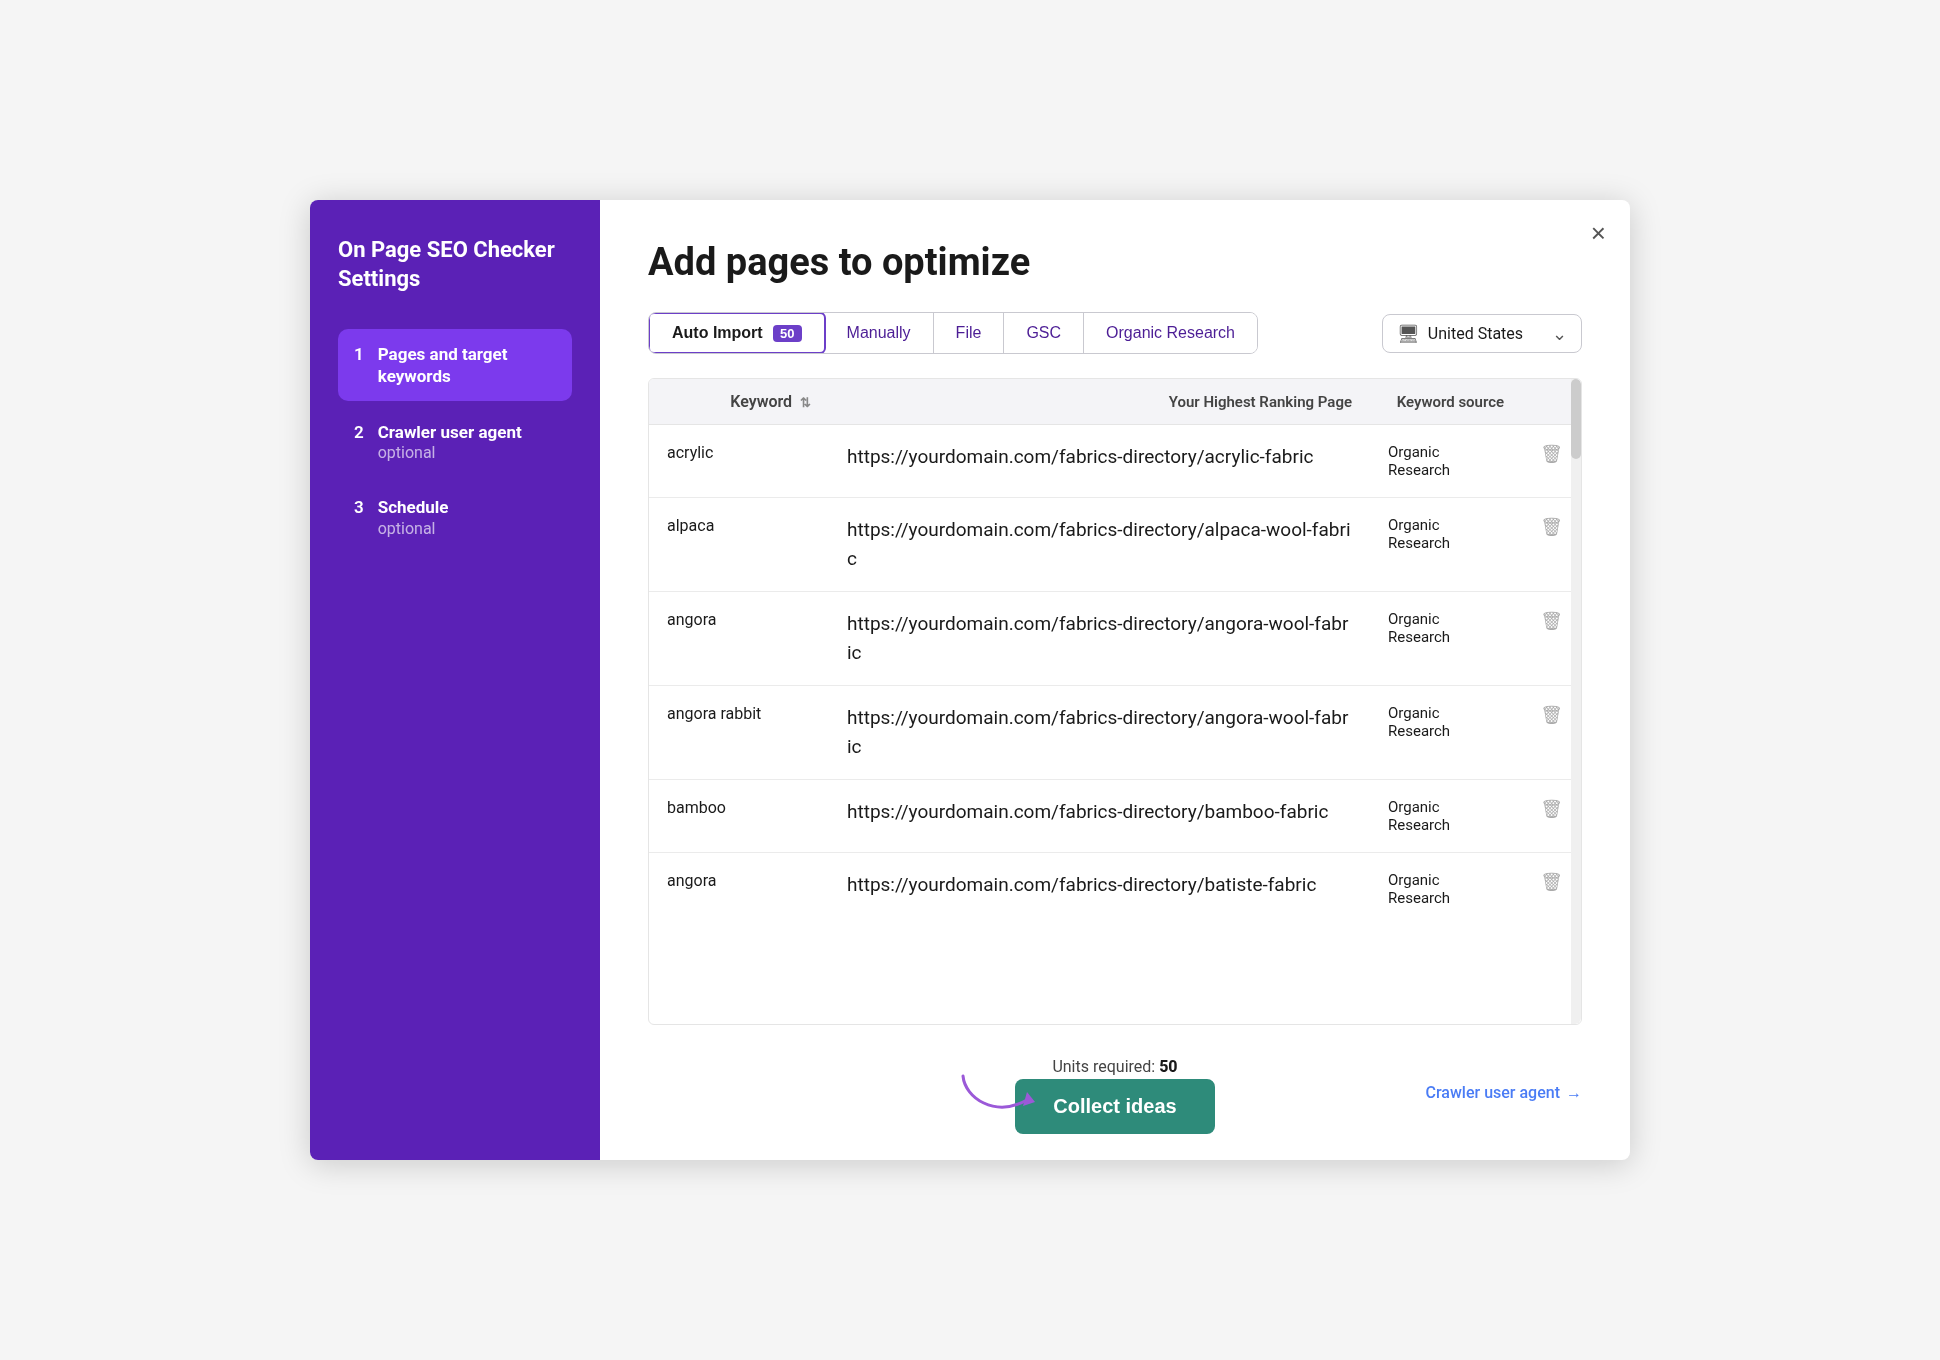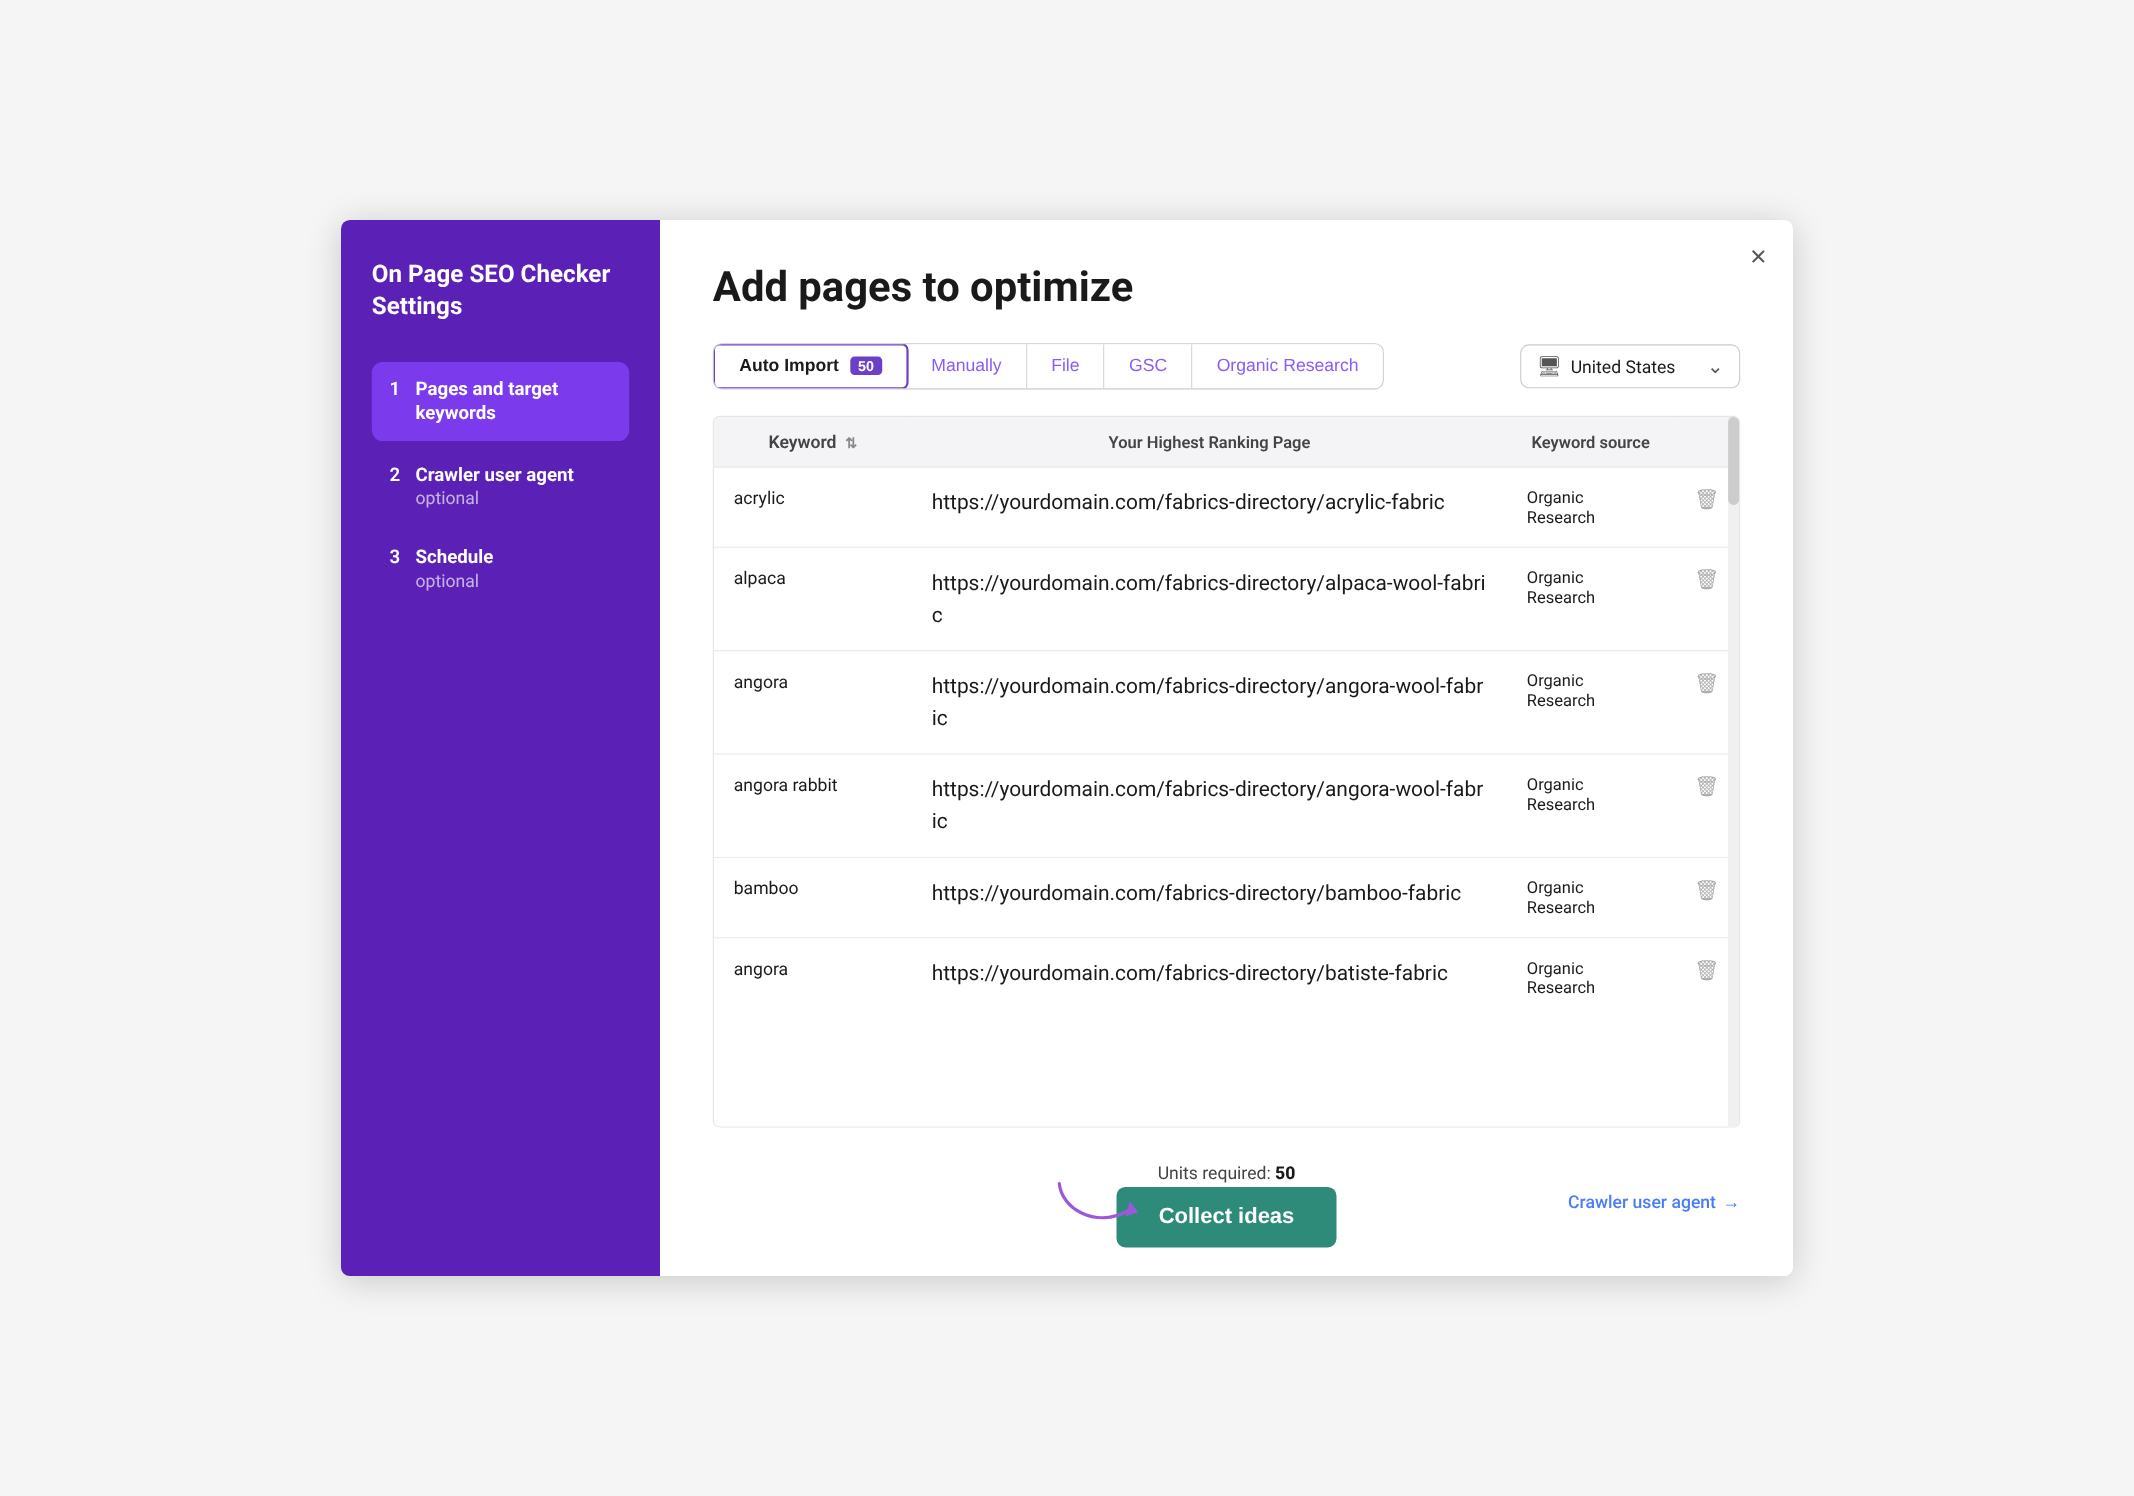--- a/index.html
+++ b/index.html
@@ -106,21 +106,21 @@
     .tab-group {
       display: flex;
       border: 1.5px solid #c9c9d0;
       border-radius: 8px;
       overflow: hidden;
     }
     .tab {
       padding: 10px 22px;
       font-size: 16px;
       font-weight: 500;
-      color: #8b5cf6;
+      color: #4c1d95;
       background: white;
       border: none;
       cursor: pointer;
       border-right: 1.5px solid #c9c9d0;
       white-space: nowrap;
     }
     .tab:last-child { border-right: none; }
     .tab.active {
       background: white;
       color: #1a1a1a;
@@ -180,21 +180,21 @@
       position: relative;
     }
     table {
       width: 100%;
       border-collapse: collapse;
     }
     thead tr {
       background: #f4f4f7;
     }
     thead th {
-      text-align: center;
+      text-align: right;
       padding: 13px 18px;
       font-size: 15px;
       font-weight: 600;
       color: #444;
       border-bottom: 1px solid #e5e5e5;
     }
     tbody tr {
       border-bottom: 1px solid #ebebeb;
     }
     tbody tr:last-child { border-bottom: none; }

